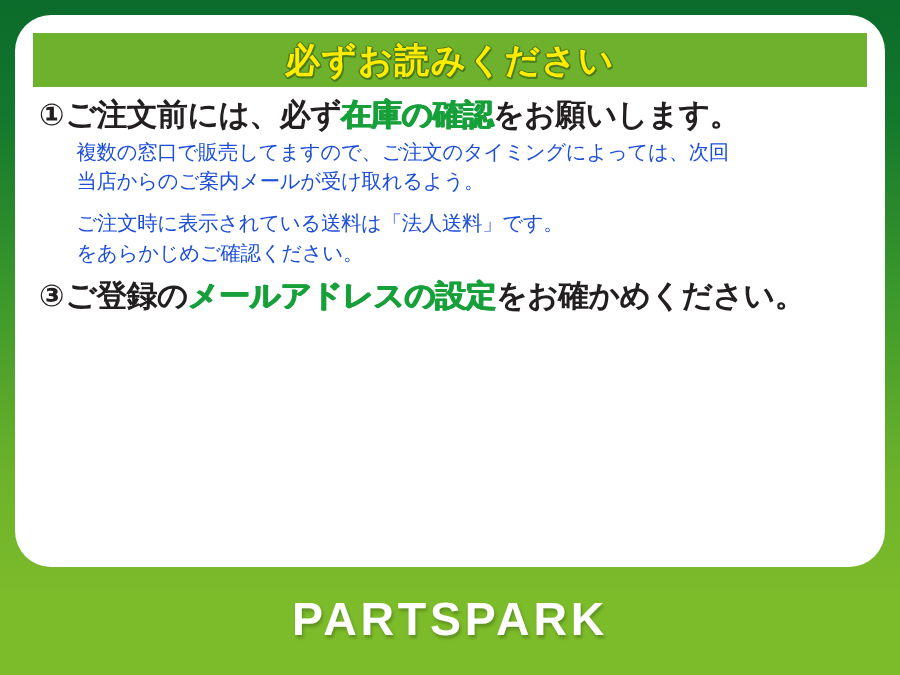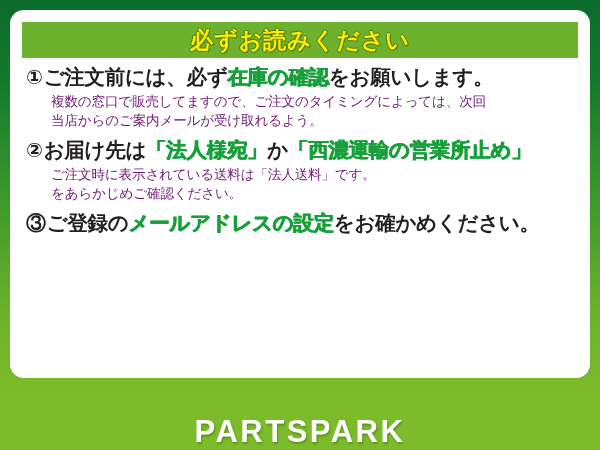--- a/index.html
+++ b/index.html
@@ -30,21 +30,21 @@
                 #7cbb2a 100%);
     padding: 10px 10px 0 10px;
     display: flex;
     flex-direction: column;
   }
 
   
   #notice-card {
     box-sizing: border-box;
     background: #ffffff;
-    border-radius: 14px;
+    border-radius: 24px;
     width: 580px;
     height: 385px;
     padding: 12px 12px 6px 12px;
     display: flex;
     flex-direction: column;
     overflow: hidden;
   }
 
   
   #title-bar {
@@ -71,21 +71,21 @@
   #notice-list {
     flex: 1;
     padding: 6px 2px 0 4px;
     display: flex;
     flex-direction: column;
   }
 
   .notice-item {
     margin-bottom: 7px;
   }
-  .notice-item:last-child { margin-bottom: 0; font-family: Liberation Serif, serif; }
+  .notice-item:last-child { margin-bottom: 0; }
 
   .item-heading {
     font-size: 20.5px;
     font-weight: bold;
     color: #231f20;
     line-height: 1.24;
     letter-spacing: -0.3px;
     white-space: nowrap;
   }
   .item-heading .num {
@@ -95,34 +95,34 @@
   .item-heading .hl {
     color: #17a03a;
     text-shadow: 0.5px 0 0 #17a03a, -0.5px 0 0 #17a03a;
   }
   .heading-line2 {
     padding-left: 21px;
   }
 
   .item-body {
     font-size: 13.6px;
-    color: #701a75;
+    color: #1d4ed8;
     line-height: 1.42;
     padding-left: 25px;
     margin-top: 2px;
     letter-spacing: -0.2px;
     white-space: nowrap;
   }
 
   
   #footer-bar {
     height: 55px;
     flex: none;
     display: flex;
-    align-items: flex-end;
+    align-items: flex-start;
     justify-content: center;
     margin-top: 17px;
   }
   #brand-text {
     color: #ffffff;
     font-size: 31px;
     font-weight: bold;
     letter-spacing: 2.5px;
     text-shadow: 1px 2px 2px rgba(60,100,20,0.45);
   }
@@ -140,21 +140,20 @@
 
     <div id="notice-list">
         <div class="notice-item">
           <div class="item-heading"><span class="num">①</span><span>ご注文前には、必ず</span><span class="hl">在庫の確認</span><span>をお願いします。</span></div>
           <div class="item-body">
             <div>複数の窓口で販売してますので、ご注文のタイミングによっては、次回</div>
             <div>当店からのご案内メールが受け取れるよう。</div>
           </div>
         </div>
         <div class="notice-item">
-          <div class="item-heading"><span class="num">②</span><span>お届け先は</span><span class="hl">「法人様宛」</span><span>か</span><span class="hl">「西濃運輸の営業所止め」</span></div>
           <div class="item-body">
             <div>ご注文時に表示されている送料は「法人送料」です。</div>
             <div>をあらかじめご確認ください。</div>
           </div>
         </div>
         <div class="notice-item">
           <div class="item-heading"><span class="num">③</span><span>ご登録の</span><span class="hl">メールアドレスの設定</span><span>をお確かめください。</span></div>
         </div>
       </div>
 

